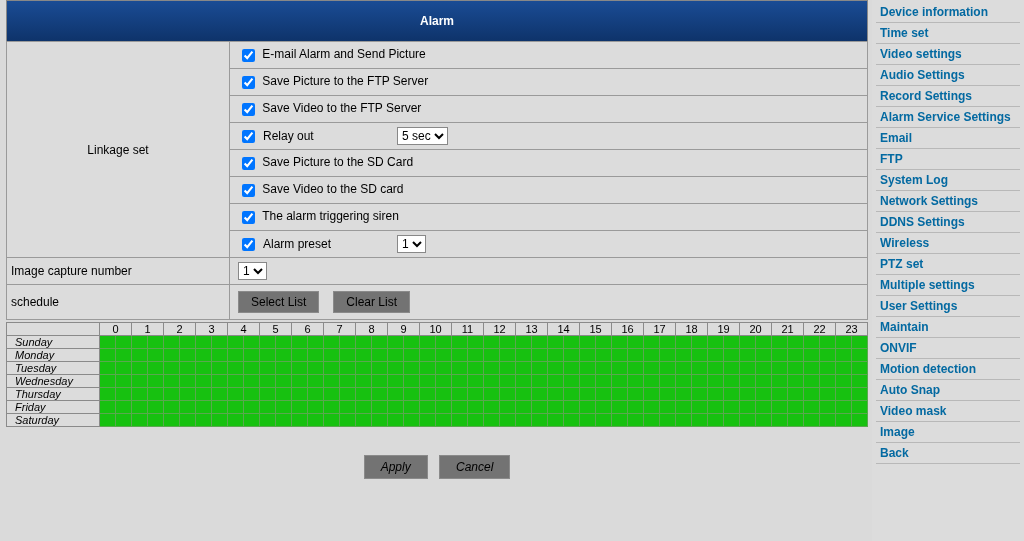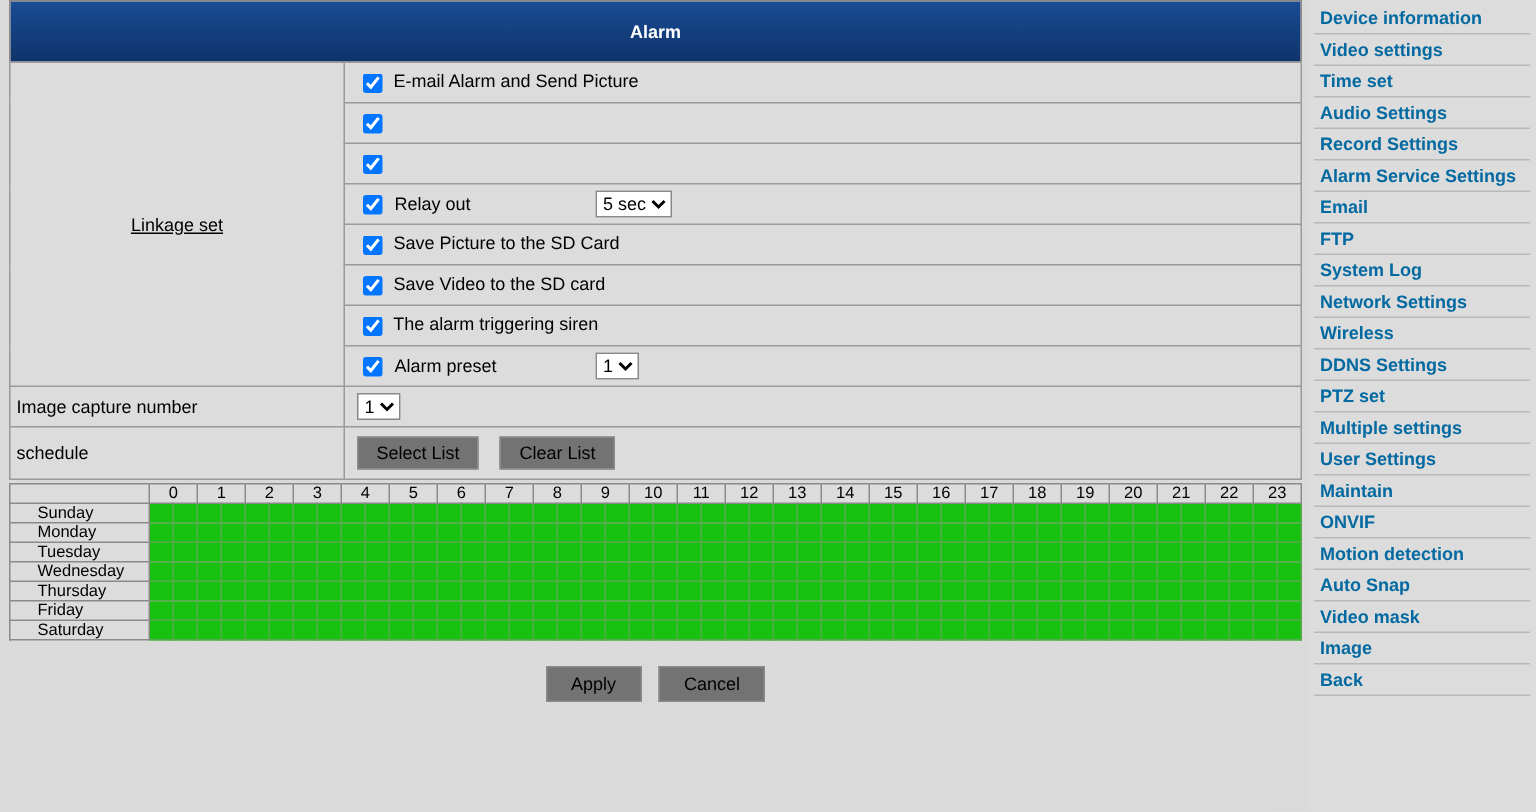--- a/index.html
+++ b/index.html
@@ -46,21 +46,20 @@
   table.config td {
     border: 1px solid #9a9a9a;
     padding: 2px 6px;
     background: #dcdcdc;
     height: 22px;
     vertical-align: middle;
   }
   table.config td.label-cell {
     text-align: center;
     width: 210px;
-    text-decoration: underline;
   }
   table.config td.content-cell {
     padding-left: 8px;
   }
   table.config input[type="checkbox"] {
     vertical-align: middle;
     margin-right: 4px;
   }
   table.config select {
     font-size: 12px;
@@ -92,37 +91,39 @@
     text-align: center;
     background: #dcdcdc;
   }
   table.schedule th.corner { width: 92px; }
   table.schedule th.hour {
     background: #dcdcdc;
     width: 31px;
   }
   table.schedule td.dayname {
     text-align: left;
-    padding-left: 18px;
+    padding-left: 8px;
     width: 92px;
     background: #dcdcdc;
+    font-style: italic;
   }
   table.schedule td.half {
     background: #17c110;
     border: 1px solid #5aa84f;
     cursor: pointer;
   }
   
   .footer-actions {
     text-align: center;
     margin-top: 16px;
   }
   .footer-actions .btn {
     padding: 4px 16px;
-    margin: 1px 4px;
+    margin: 12px 4px;
+    font-style: italic;
   }
   
   .side-item {
     color: #0369a1;
     font-weight: bold;
     font-size: 12px;
     padding: 3px 4px;
     border-bottom: 1px solid #b8b8b8;
     cursor: pointer;
     white-space: nowrap;
@@ -145,27 +146,29 @@
           <label>
             <input type="checkbox" checked="" style="">
             <span>E-mail Alarm and Send Picture</span>
           </label>
         </td>
       </tr>
       <tr>
         <td class="content-cell">
           <label>
             <input type="checkbox" checked="" style="">
+            <span>Save Picture to the FTP Server</span>
           </label>
         </td>
       </tr>
       <tr>
         <td class="content-cell">
           <label>
             <input type="checkbox" checked="" style="">
+            <span>Save Video to the FTP Server</span>
           </label>
         </td>
       </tr>
       <tr>
         <td class="content-cell">
           <label style="display:inline-flex;align-items:center;gap:4px">
             <input type="checkbox" checked="" style="">
             <span style="min-width:130px">Relay out</span>
             <select>
               <option>5 sec</option>
@@ -624,31 +627,31 @@
 
     <div class="footer-actions">
       <button class="btn">Apply</button>
       <button class="btn">Cancel</button>
     </div>
 
   </div>
 
   <div id="sidebar">
       <div class="side-item">Device information</div>
+      <div class="side-item">Time set</div>
       <div class="side-item">Video settings</div>
-      <div class="side-item">Time set</div>
       <div class="side-item">Audio Settings</div>
       <div class="side-item">Record Settings</div>
       <div class="side-item">Alarm Service Settings</div>
       <div class="side-item">Email</div>
       <div class="side-item">FTP</div>
       <div class="side-item">System Log</div>
       <div class="side-item">Network Settings</div>
+      <div class="side-item">DDNS Settings</div>
       <div class="side-item">Wireless</div>
-      <div class="side-item">DDNS Settings</div>
       <div class="side-item">PTZ set</div>
       <div class="side-item">Multiple settings</div>
       <div class="side-item">User Settings</div>
       <div class="side-item">Maintain</div>
       <div class="side-item">ONVIF</div>
       <div class="side-item">Motion detection</div>
       <div class="side-item">Auto Snap</div>
       <div class="side-item">Video mask</div>
       <div class="side-item">Image</div>
       <div class="side-item">Back</div>

